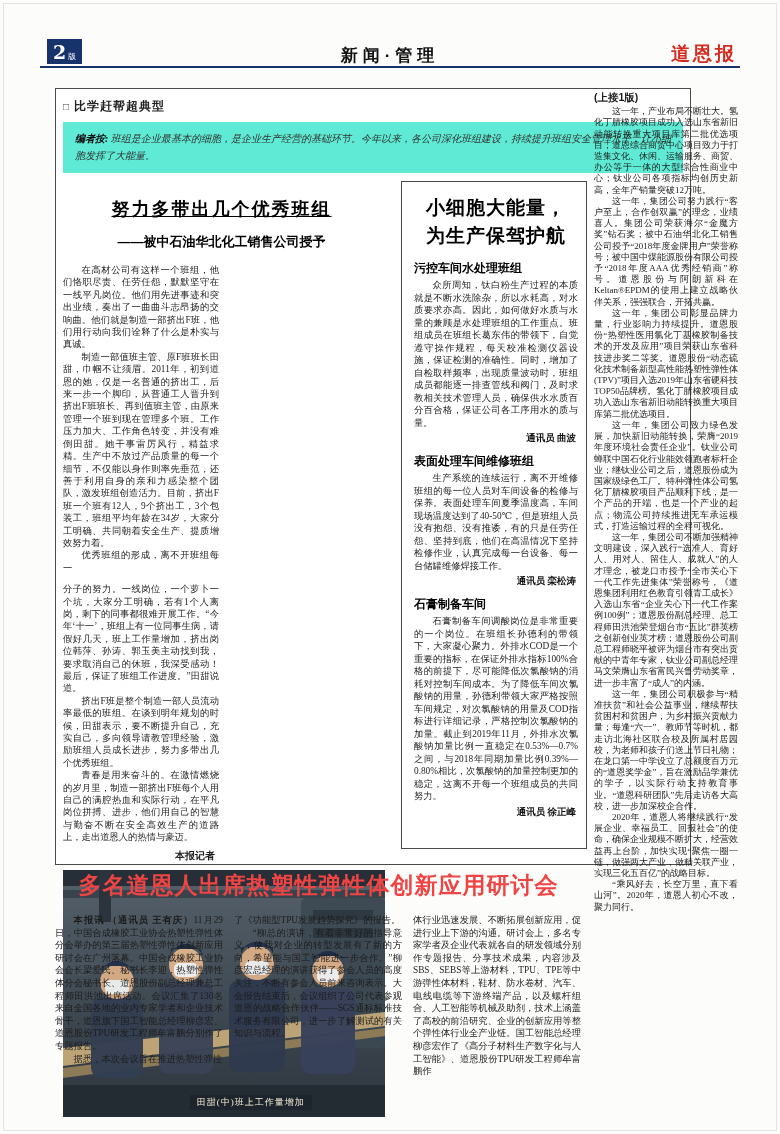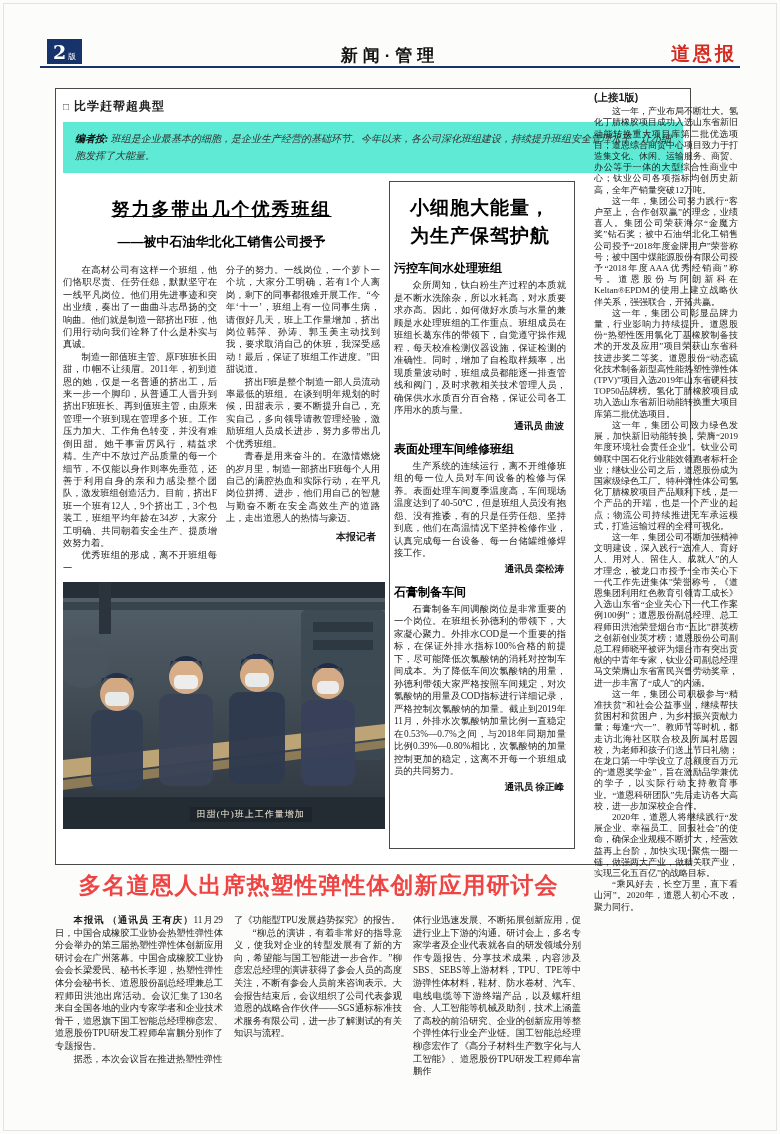--- a/index.html
+++ b/index.html
@@ -54,39 +54,39 @@
   .feature-headline{
     margin-top:16px; text-align:center;
     font-family:"Liberation Sans","DejaVu Sans",sans-serif;
     font-size:18px; font-weight:bold; letter-spacing:2px; color:#000;text-decoration:underline;
   }
   .feature-subhead{
     margin-top:12px; margin-bottom:13px; text-align:center;
     font-family:"Liberation Sans","DejaVu Sans",sans-serif;
     font-size:13px; font-weight:bold; color:#000;
   }
-  .two-col{ display:flex; gap:9px; }
+  .two-col{ display:flex; gap:9px;flex-direction:column; }
   .news-col{ width:156px; font-size:9.3px; line-height:12.4px; text-align:justify; color:#1c1c1c; }
   .news-col p{ text-indent:2em; }
   .news-col.cont p:first-child{ text-indent:0; }
   .feature-byline{ text-align:right; font-weight:bold; font-size:10px; margin-top:6px; padding-right:4px; }
 
   .news-photo{
     position:relative; margin-top:8px; width:322px; height:247px; overflow:hidden; background:#3c464f;
   }
   .photo-caption{
     position:absolute; bottom:7px; left:50%; transform:translateX(-28%);
     color:#f4eeda; font-size:9px; letter-spacing:1px;
     background:rgba(20,24,28,.35); padding:1px 7px; white-space:nowrap;
   }
 
   
   .cell-box{
-    width:186px; margin-left:4px; border:1px solid #4a4a4a;
-    padding:8px 8px 6px 4px; overflow:hidden;
+    width:186px; margin-left:16px; border:1px solid #4a4a4a;
+    padding:8px 8px 6px 12px; overflow:hidden;
   }
   .cell-headline{
     text-align:center; font-family:"Liberation Sans","DejaVu Sans",sans-serif;
     font-size:19px; font-weight:bold; line-height:28px; letter-spacing:1px;
     margin:4px 0 10px 0; color:#000;
   }
   .cell-section-title{
     font-family:"Liberation Sans","DejaVu Sans",sans-serif;
     font-size:12px; font-weight:bold; margin-top:8px; margin-bottom:2px; color:#000;
   }

